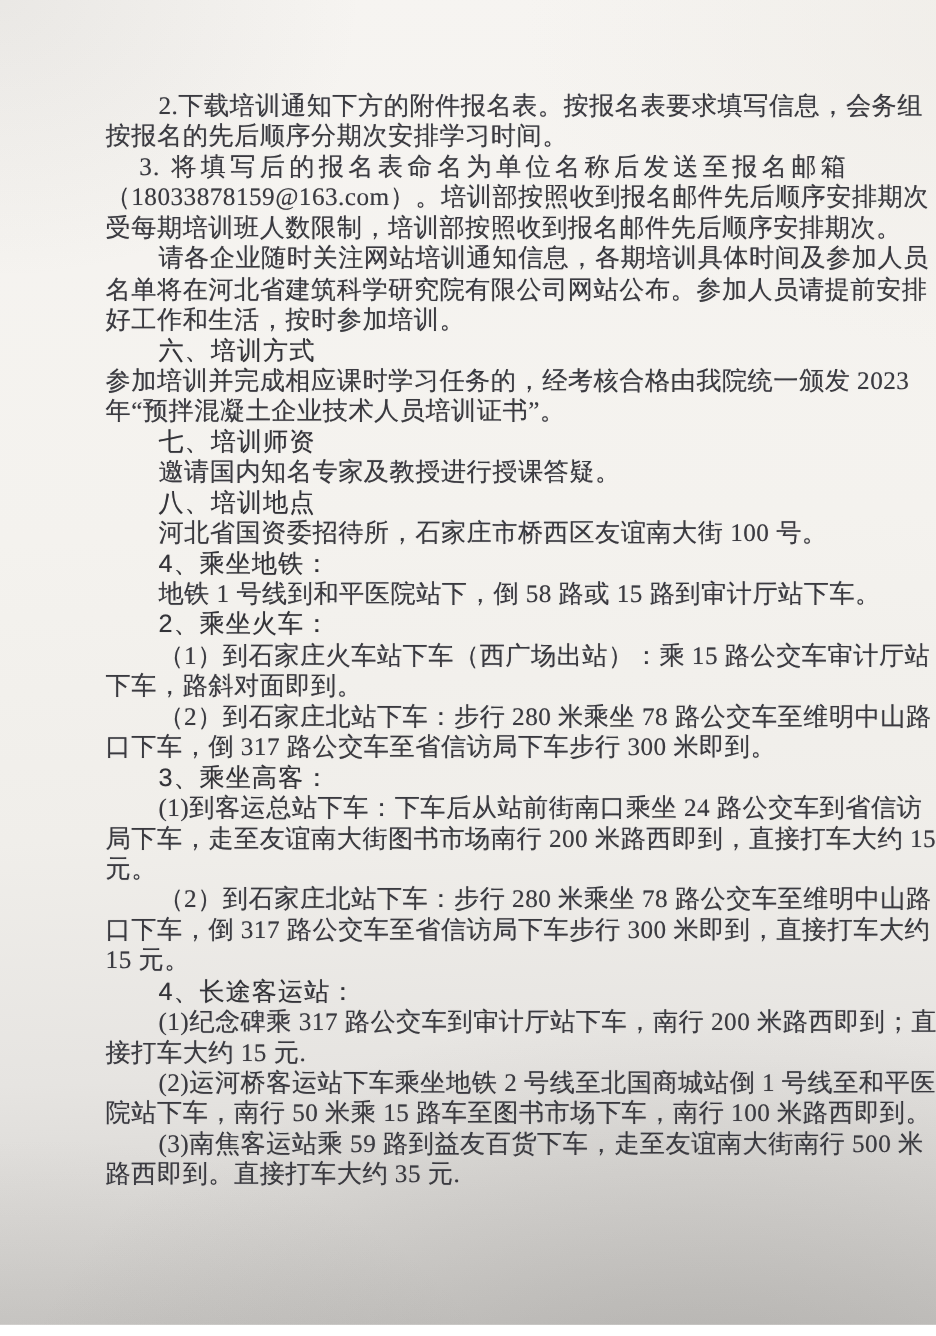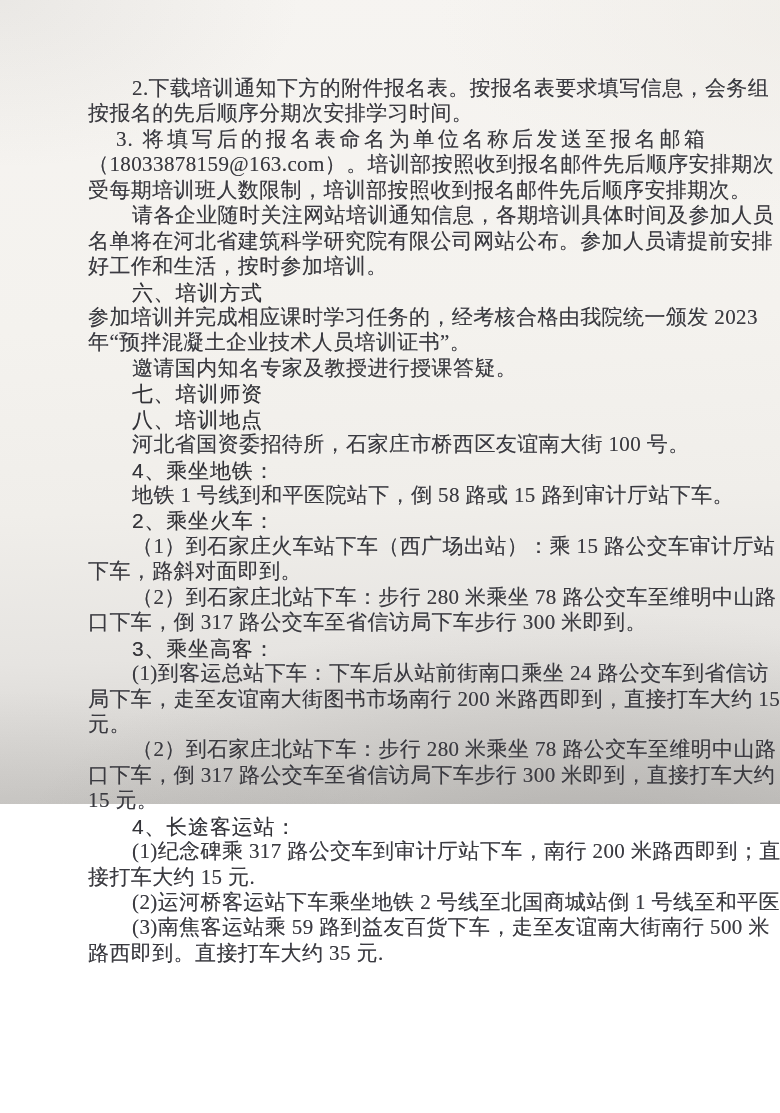--- a/index.html
+++ b/index.html
@@ -6,21 +6,21 @@
     margin: 0;
     padding: 0;
     width: 780px;
     height: 1113px;
     overflow: hidden;
     font-family: "Liberation Serif", "DejaVu Serif", serif;
   }
   .photo-page {
     position: relative;
     width: 780px;
-    height: 804px;
+    height: 1104px;
     background:
       radial-gradient(55% 30% at 0% 0%, rgba(160,158,154,0.14), transparent 70%),
       radial-gradient(70% 35% at 105% 2%, rgba(235,232,226,0.5), transparent 70%),
       radial-gradient(120% 55% at 75% 110%, rgba(110,108,105,0.30), transparent 62%),
       radial-gradient(90% 45% at 5% 112%, rgba(120,118,115,0.22), transparent 58%),
       linear-gradient(178deg, #f6f4f1 0%, #f4f2ee 40%, #f0eeea 62%, #e6e4e1 80%, #d6d4d1 93%, #cdcbc8 100%);
   }
   .doc-body {
     position: absolute;
     left: 88px;
@@ -60,38 +60,39 @@
       <div class="line">按报名的先后顺序分期次安排学习时间。</div>
       <div class="line stretch">3. 将填写后的报名表命名为单位名称后发送至报名邮箱</div>
       <div class="line">（18033878159@163.com）。培训部按照收到报名邮件先后顺序安排期次，</div>
       <div class="line">受每期培训班人数限制，培训部按照收到报名邮件先后顺序安排期次。</div>
       <div class="line indent">请各企业随时关注网站培训通知信息，各期培训具体时间及参加人员</div>
       <div class="line">名单将在河北省建筑科学研究院有限公司网站公布。参加人员请提前安排</div>
       <div class="line">好工作和生活，按时参加培训。</div>
       <div class="line heading indent">六、培训方式</div>
       <div class="line">参加培训并完成相应课时学习任务的，经考核合格由我院统一颁发 2023</div>
       <div class="line">年“预拌混凝土企业技术人员培训证书”。</div>
+      <div class="line heading indent">七、培训师资</div>
       <div class="line indent">邀请国内知名专家及教授进行授课答疑。</div>
-      <div class="line heading indent">七、培训师资</div>
       <div class="line heading indent">八、培训地点</div>
       <div class="line indent">河北省国资委招待所，石家庄市桥西区友谊南大街 100 号。</div>
       <div class="line heading indent">4、乘坐地铁：</div>
       <div class="line indent">地铁 1 号线到和平医院站下，倒 58 路或 15 路到审计厅站下车。</div>
       <div class="line heading indent">2、乘坐火车：</div>
       <div class="line indent">（1）到石家庄火车站下车（西广场出站）：乘 15 路公交车审计厅站</div>
       <div class="line">下车，路斜对面即到。</div>
       <div class="line indent">（2）到石家庄北站下车：步行 280 米乘坐 78 路公交车至维明中山路</div>
       <div class="line">口下车，倒 317 路公交车至省信访局下车步行 300 米即到。</div>
       <div class="line heading indent">3、乘坐高客：</div>
       <div class="line indent">(1)到客运总站下车：下车后从站前街南口乘坐 24 路公交车到省信访</div>
       <div class="line">局下车，走至友谊南大街图书市场南行 200 米路西即到，直接打车大约 15</div>
       <div class="line">元。</div>
       <div class="line indent">（2）到石家庄北站下车：步行 280 米乘坐 78 路公交车至维明中山路</div>
       <div class="line">口下车，倒 317 路公交车至省信访局下车步行 300 米即到，直接打车大约</div>
       <div class="line">15 元。</div>
       <div class="line heading indent">4、长途客运站：</div>
       <div class="line indent">(1)纪念碑乘 317 路公交车到审计厅站下车，南行 200 米路西即到；直</div>
       <div class="line">接打车大约 15 元.</div>
       <div class="line indent">(2)运河桥客运站下车乘坐地铁 2 号线至北国商城站倒 1 号线至和平医</div>
+      <div class="line">院站下车，南行 50 米乘 15 路车至图书市场下车，南行 100 米路西即到。</div>
       <div class="line indent">(3)南焦客运站乘 59 路到益友百货下车，走至友谊南大街南行 500 米</div>
       <div class="line">路西即到。直接打车大约 35 元.</div>
     </div>
 </div>
 
 </body></html>

